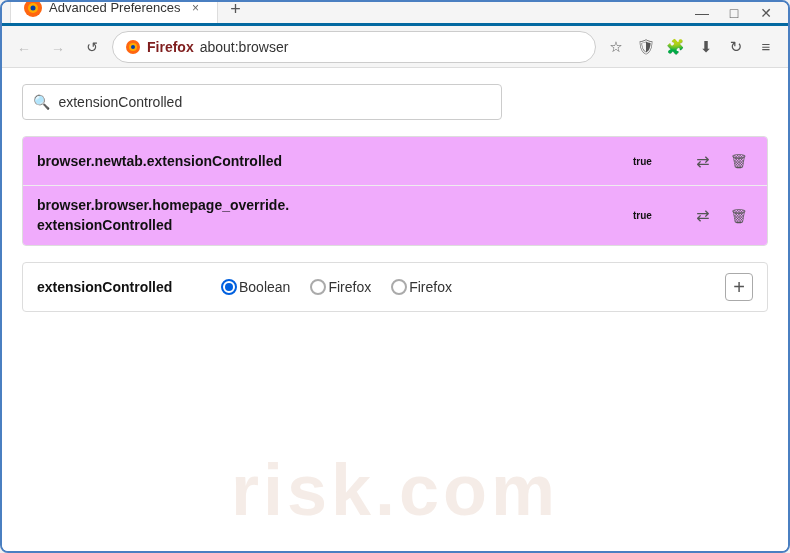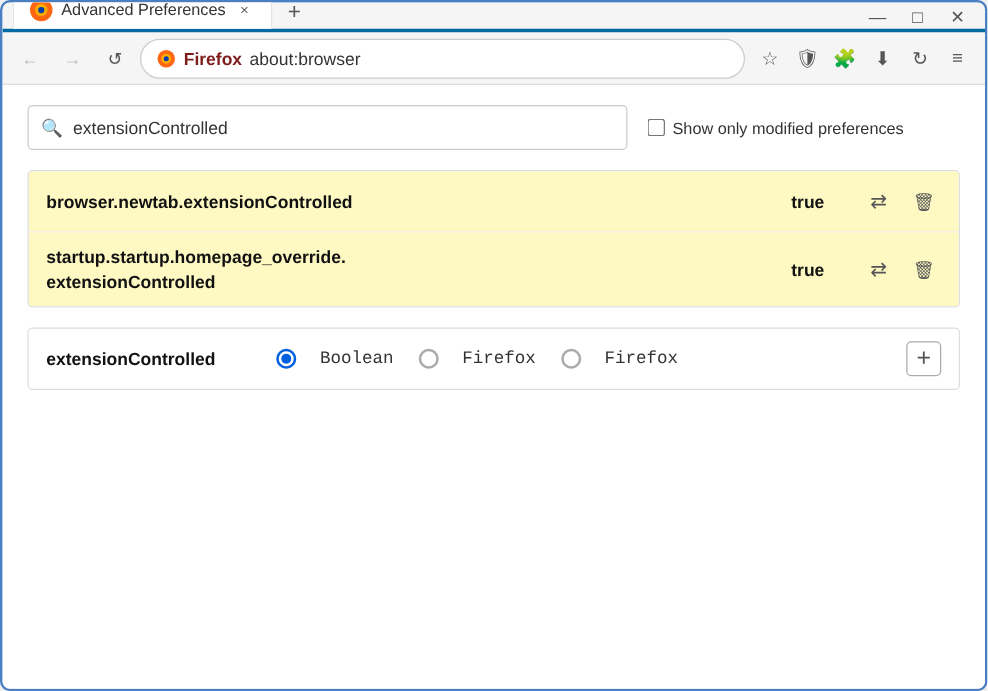--- a/index.html
+++ b/index.html
@@ -229,41 +229,41 @@
       border-radius: 4px;
       overflow: hidden;
       margin-bottom: 16px;
     }
 
     .pref-row {
       display: flex;
       align-items: center;
       padding: 10px 14px;
       border-bottom: 1px solid #eee;
-      background: #fef9c3;
+      background: #f0abfc;
     }
 
     .pref-row:last-child {
       border-bottom: none;
     }
 
     .pref-name {
       font-weight: bold;
       font-size: 14px;
       color: #111;
       flex: 1;
     }
 
     .pref-name.multiline {
       line-height: 1.4;
     }
 
     .pref-value {
       font-weight: bold;
-      font-size: 14px;
+      font-size: 10px;
       color: #111;
       margin-right: 16px;
       min-width: 40px;
     }
 
     .pref-actions {
       display: flex;
       align-items: center;
       gap: 8px;
     }
@@ -302,25 +302,24 @@
 
     .radio-group {
       display: flex;
       align-items: center;
       gap: 20px;
     }
 
     .radio-option {
       display: flex;
       align-items: center;
-      gap: 19px;
+      gap: 2px;
       font-size: 14px;
       color: #333;
       cursor: pointer;
-      font-family: Liberation Mono, monospace;
     }
 
     .radio-circle {
       width: 16px;
       height: 16px;
       border-radius: 50%;
       border: 2px solid #aaa;
       display: flex;
       align-items: center;
       justify-content: center;
@@ -445,44 +444,40 @@
     </div>
   </div>
 
   <div class="page-content">
 
     <div class="search-row">
       <div class="pref-search">
         <span style="color:#666;font-size:14px">🔍</span>
         <input type="text" style="border: none; outline: none; font-size: 14px; color: rgb(51, 51, 51); flex: 1 1 0%; background: transparent;" value="extensionControlled">
       </div>
-      <label class="show-modified">
-        <input type="checkbox" style="">
-        <span>Show only modified preferences</span>
-      </label>
     </div>
 
     <div class="results-table">
 
       <div class="pref-row">
         <span class="pref-name">browser.newtab.extensionControlled</span>
         <span class="pref-value">true</span>
         <div class="pref-actions">
           <button class="action-btn" title="Toggle">
             <span style="font-size:16px">⇄</span>
           </button>
           <button class="action-btn" title="Delete">
             <span style="font-size:14px">🗑</span>
           </button>
         </div>
       </div>
 
       <div class="pref-row">
         <span class="pref-name multiline">
-          <span>startup.startup.homepage_override.</span><br>
+          <span>browser.browser.homepage_override.</span><br>
           <span>extensionControlled</span>
         </span>
         <span class="pref-value">true</span>
         <div class="pref-actions">
           <button class="action-btn" title="Toggle">
             <span style="font-size:16px">⇄</span>
           </button>
           <button class="action-btn" title="Delete">
             <span style="font-size:14px">🗑</span>
           </button>
@@ -510,15 +505,16 @@
           <div class="radio-circle"></div>
           <span>Firefox</span>
         </label>
 
       </div>
       <button class="add-btn">
         <span>+</span>
       </button>
     </div>
 
+    <div class="watermark">risk.com</div>
 
   </div>
 </div>
 
 </body></html>

